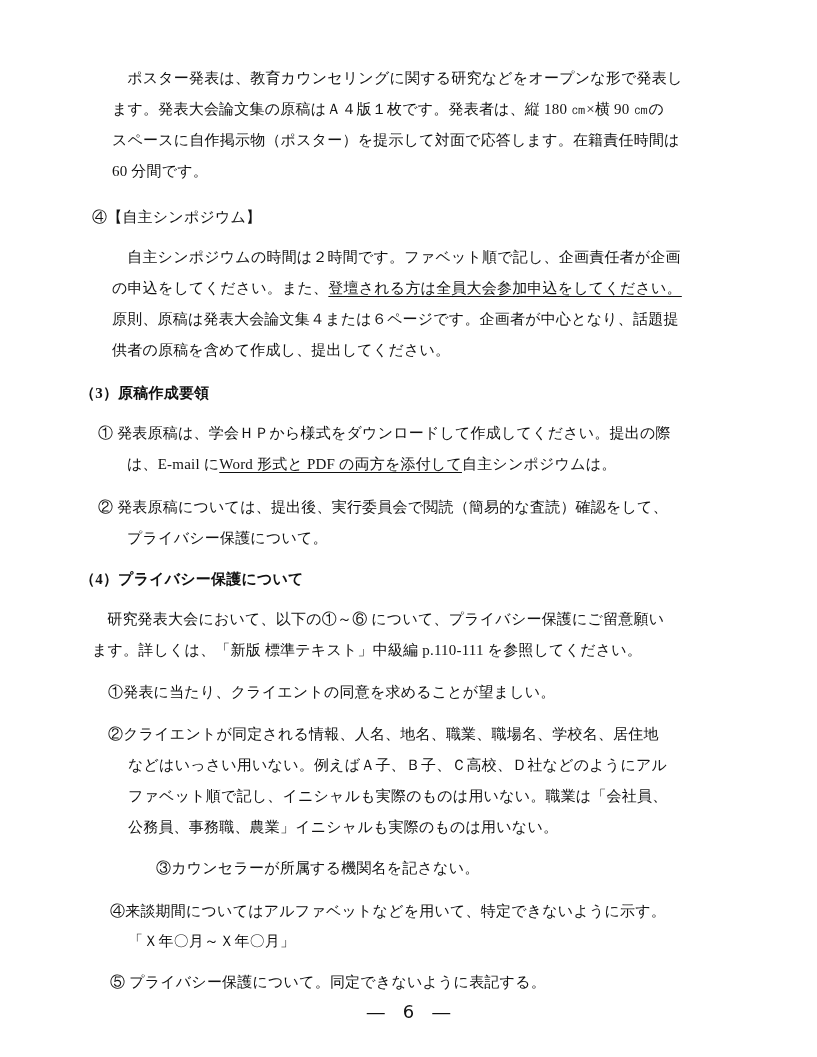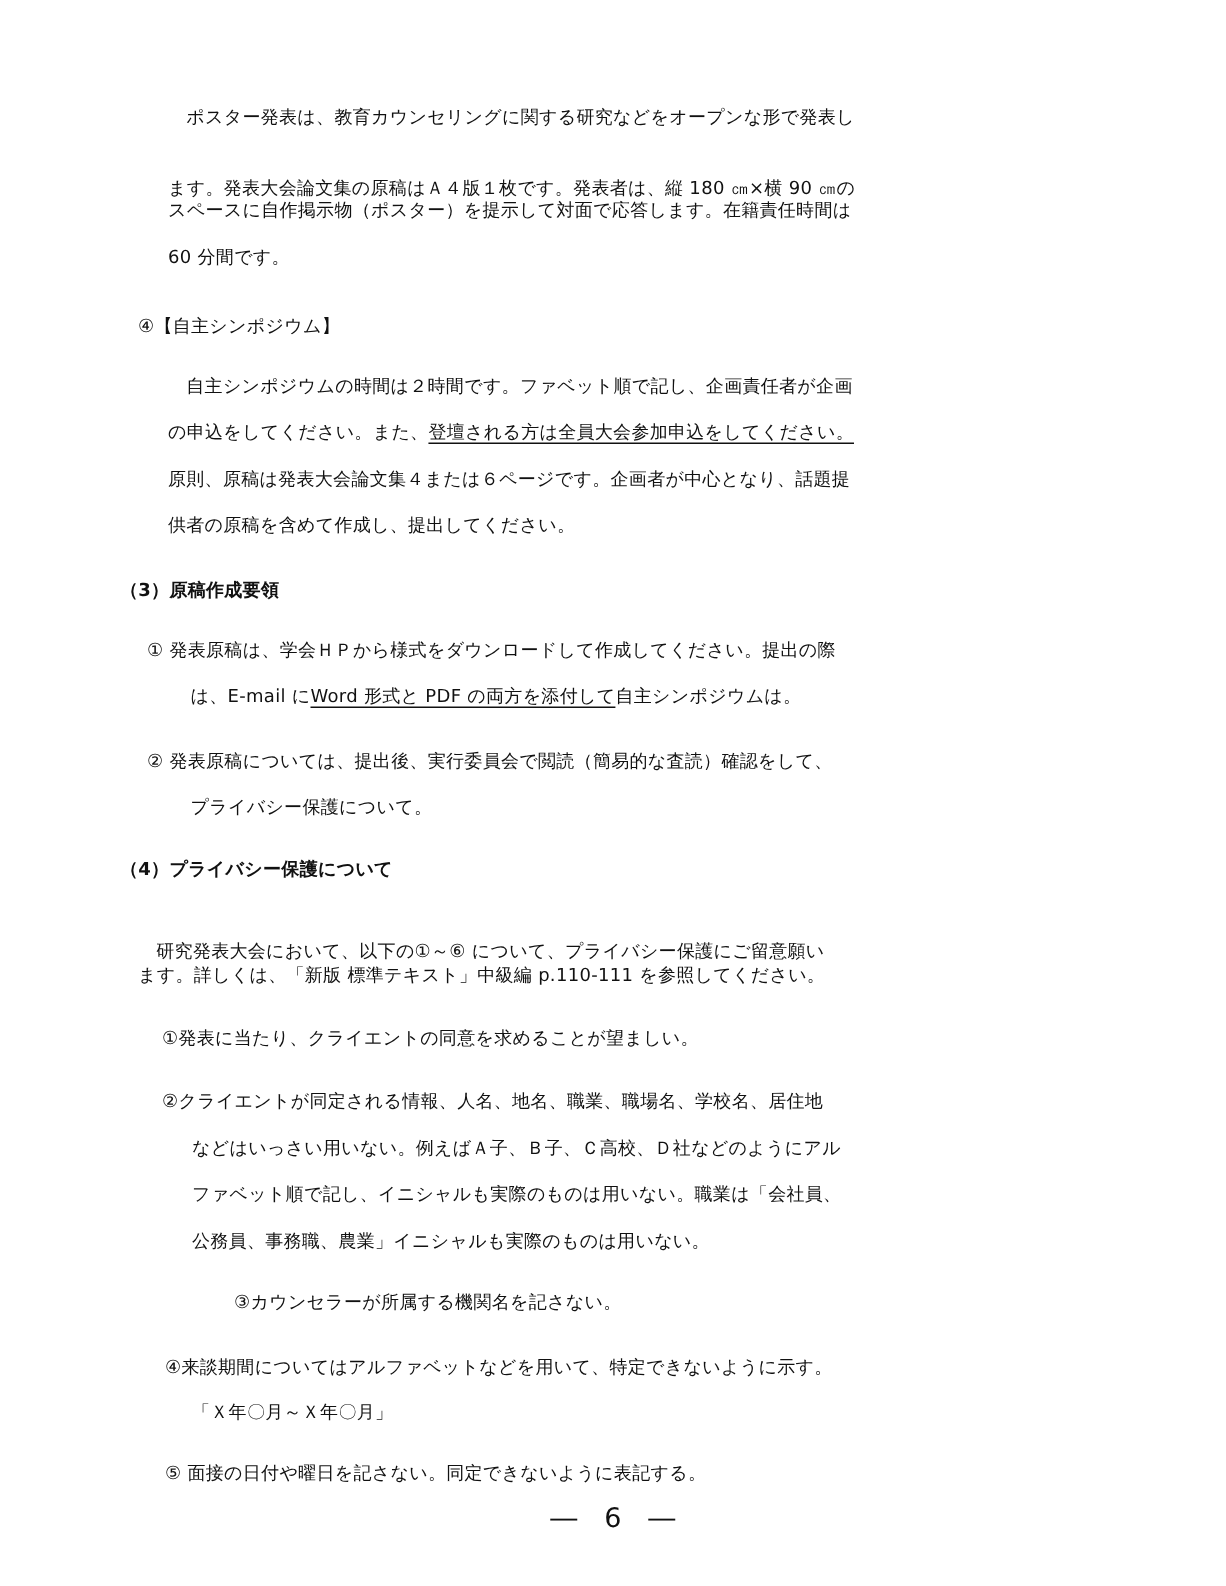--- a/index.html
+++ b/index.html
@@ -3,61 +3,61 @@
 <meta charset="utf-8">
 <style>
   html, body { margin: 0; padding: 0; background: #ffffff; }
   body {
     width: 817px; height: 1057px; position: relative; overflow: hidden;
     font-family: "DejaVu Sans", "Liberation Sans", sans-serif;
     color: #111111;
   }
   .ln {
     position: absolute; white-space: nowrap;
-    font-size: 12px; line-height: 22px; letter-spacing: 0.2px;
+    font-size: 15px; line-height: 22px; letter-spacing: 0.2px; font-family: Liberation Serif, serif;
   }
   .bold { font-weight: bold; }
   .u { text-decoration: underline; text-underline-offset: 3px; }
   .footer { position: absolute; top: 1000px; left: 0; width: 817px; text-align: center; font-size: 18px; }
 </style>
 </head>
 <body>
 
 <div class="ln" style="top:67px;left:112px;">　ポスター発表は、教育カウンセリングに関する研究などをオープンな形で発表し</div>
-<div class="ln" style="top:114px;left:112px;text-align:right;">ます。発表大会論文集の原稿はＡ４版１枚です。発表者は、縦 180 ㎝×横 90 ㎝の</div>
+<div class="ln" style="top:98px;left:112px;text-align:right;">ます。発表大会論文集の原稿はＡ４版１枚です。発表者は、縦 180 ㎝×横 90 ㎝の</div>
 <div class="ln" style="top:129px;left:112px;">スペースに自作掲示物（ポスター）を提示して対面で応答します。在籍責任時間は</div>
 <div class="ln" style="top:160px;left:112px;">60 分間です。</div>
 
 <div class="ln" style="top:206px;left:92px;">④【自主シンポジウム】</div>
 <div class="ln" style="top:246px;left:112px;">　自主シンポジウムの時間は２時間です。ファベット順で記し、企画責任者が企画</div>
 <div class="ln" style="top:277px;left:112px;">
   <span>の申込をしてください。また、</span><span class="u">登壇される方は全員大会参加申込をしてください。</span>
 </div>
 <div class="ln" style="top:308px;left:112px;">原則、原稿は発表大会論文集４または６ページです。企画者が中心となり、話題提</div>
 <div class="ln" style="top:339px;left:112px;">供者の原稿を含めて作成し、提出してください。</div>
 
 <div class="ln bold" style="top:382px;left:80px;">（3）原稿作成要領</div>
 <div class="ln" style="top:422px;left:98px;">① 発表原稿は、学会ＨＰから様式をダウンロードして作成してください。提出の際</div>
 <div class="ln" style="top:453px;left:127px;">
   <span>は、E-mail に</span><span class="u">Word 形式と PDF の両方を添付して</span><span>自主シンポジウムは。</span>
 </div>
 <div class="ln" style="top:496px;left:98px;">② 発表原稿については、提出後、実行委員会で閲読（簡易的な査読）確認をして、</div>
 <div class="ln" style="top:527px;left:127px;">プライバシー保護について。</div>
 
 <div class="ln bold" style="top:568px;left:80px;">（4）プライバシー保護について</div>
-<div class="ln" style="top:623px;left:92px;">　研究発表大会において、以下の①～⑥ について、プライバシー保護にご留意願い</div>
+<div class="ln" style="top:608px;left:92px;">　研究発表大会において、以下の①～⑥ について、プライバシー保護にご留意願い</div>
 <div class="ln" style="top:639px;left:92px;">ます。詳しくは、「新版 標準テキスト」中級編 p.110-111 を参照してください。</div>
 
 <div class="ln" style="top:681px;left:108px;">①発表に当たり、クライエントの同意を求めることが望ましい。</div>
 
 <div class="ln" style="top:723px;left:108px;">②クライエントが同定される情報、人名、地名、職業、職場名、学校名、居住地</div>
 <div class="ln" style="top:754px;left:128px;">などはいっさい用いない。例えばＡ子、Ｂ子、Ｃ高校、Ｄ社などのようにアル</div>
 <div class="ln" style="top:785px;left:128px;">ファベット順で記し、イニシャルも実際のものは用いない。職業は「会社員、</div>
 <div class="ln" style="top:816px;left:128px;">公務員、事務職、農業」イニシャルも実際のものは用いない。</div>
 
 <div class="ln" style="top:857px;left:110px;margin-left:46px;">③カウンセラーが所属する機関名を記さない。</div>
 
 <div class="ln" style="top:900px;left:110px;">④来談期間についてはアルファベットなどを用いて、特定できないように示す。</div>
 <div class="ln" style="top:930px;left:128px;">「Ｘ年〇月～Ｘ年〇月」</div>
 
-<div class="ln" style="top:971px;left:110px;">⑤ 面接の日付や曜日を記さない。同定できないように表記する。</div>
+<div class="ln" style="top:971px;left:110px;">⑤ プライバシー保護について。同定できないように表記する。</div>
 
 <div class="footer">―　6　―</div>
 
 </body></html>

